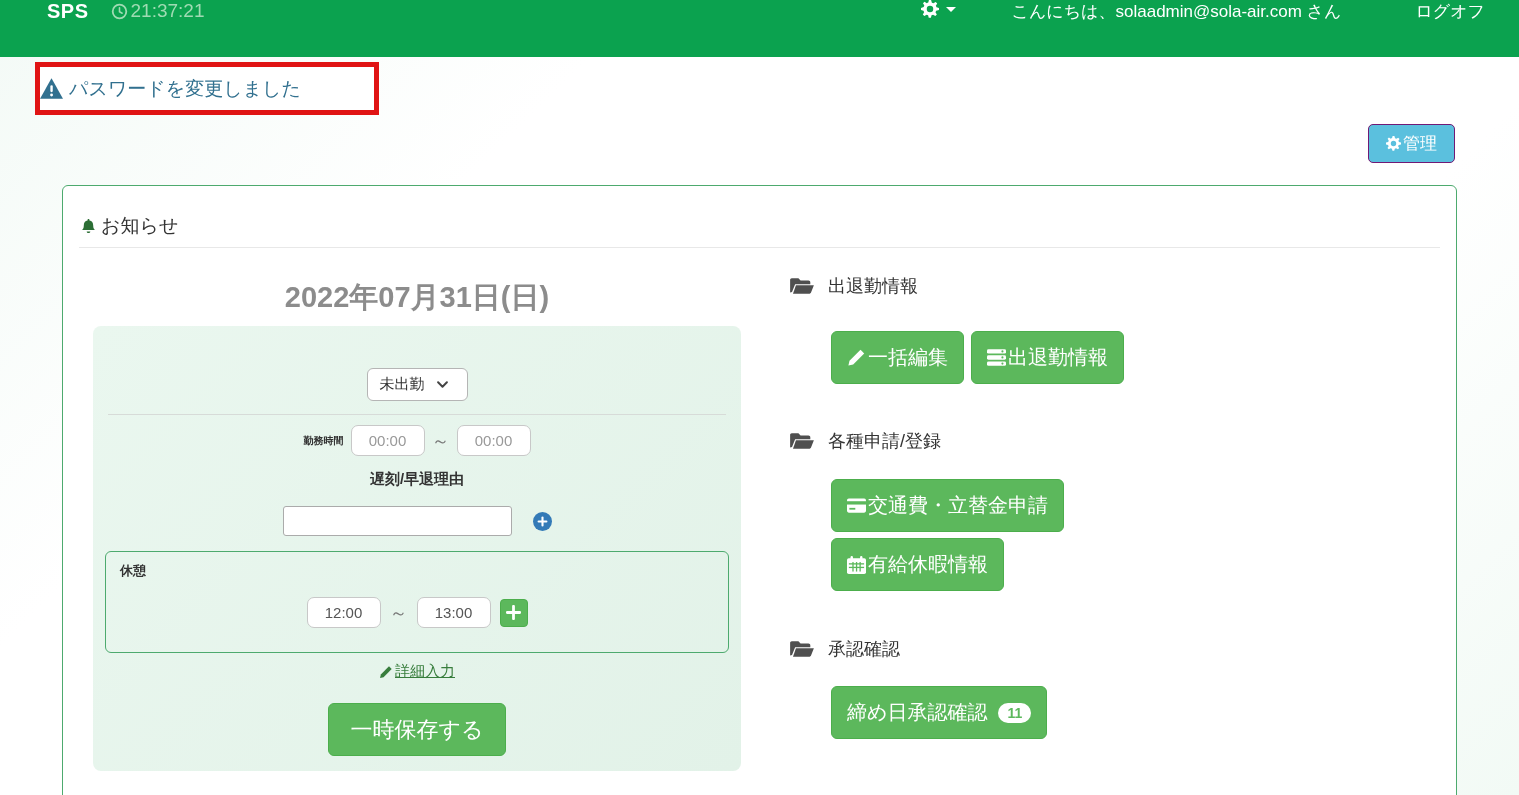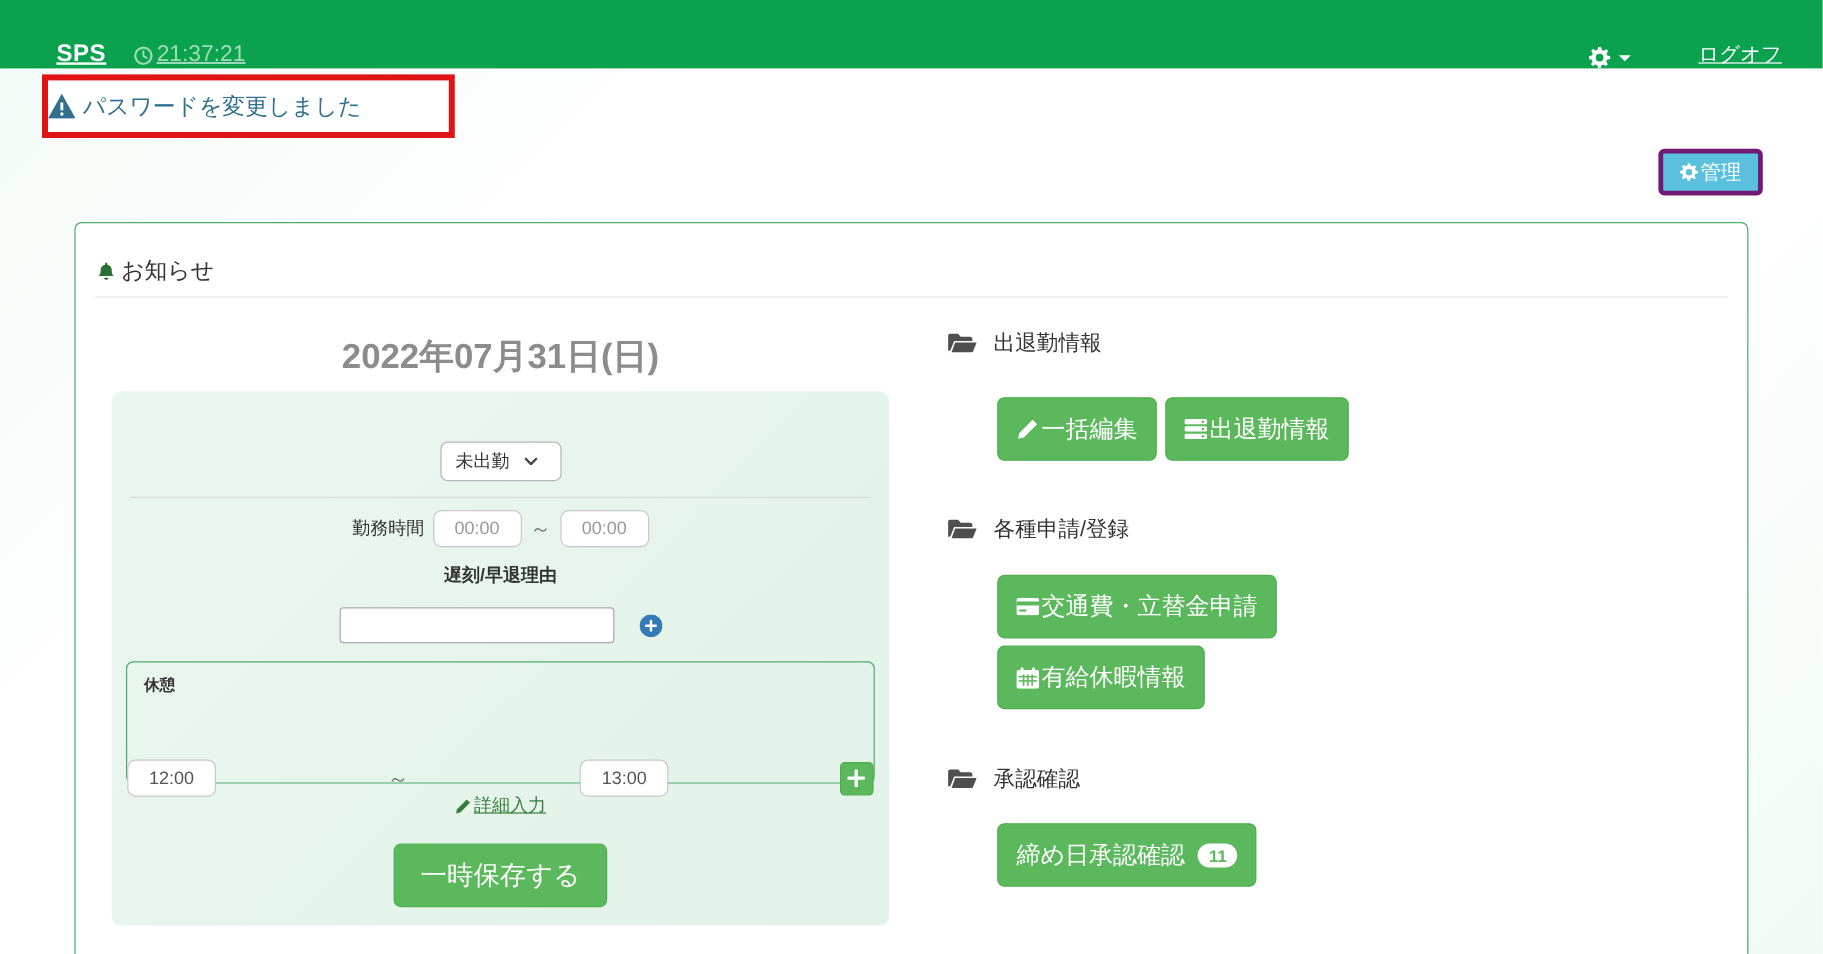--- a/index.html
+++ b/index.html
@@ -8,46 +8,45 @@
     position:relative; overflow:hidden;
     font-family:"Liberation Sans","DejaVu Sans",sans-serif;
     background:linear-gradient(135deg,#f3faf6 0%,#ffffff 28%,#ffffff 70%,#f2faf5 100%);
     color:#333;
   }
   svg { display:block; }
 
   
   .navbar {
     position:absolute; left:0; top:0; width:1519px; height:57px;
-    background:#0ba24f; display:flex; align-items:flex-end;
-    padding:0 34px 0 47px; color:#fff;text-decoration:underline;
+    background:#0ba24f; display:flex; align-items:flex-start;
+    padding:0 34px 0 47px; color:#fff;
   }
   .brand { font-size:20px; font-weight:bold; letter-spacing:.5px; }
   .clock { display:flex; align-items:center; gap:3px; margin-left:22px; color:#9fdbb3; font-size:19px; }
   .nav-spacer { flex:1; }
   .gear-menu { display:flex; align-items:center; gap:7px; cursor:pointer; margin-right:56px; }
   .caret-down { width:0; height:0; border-left:5px solid transparent; border-right:5px solid transparent; border-top:5px solid #fff; }
   .greeting { font-size:17px; margin-right:74px; }
   .logoff { font-size:17px; color:#fff; text-decoration:none; cursor:pointer; }
 
   
   .alert-box {
     position:absolute; left:35px; top:62px; width:344px; height:53px;
     background:#fff; border:5px solid #e01414;
     display:flex; align-items:center; gap:6px; 
   }
   .alert-text { font-size:19px; color:#31708f; }
 
   
   .admin-btn {
     position:absolute; left:1368px; top:124px; width:87px; height:39px;
-    background:#5bc0de; border:4px solid #701a75; border-radius:5px;
+    background:#5bc0de; border:1px solid #701a75; border-radius:5px;
     color:#fff; font-size:17px; display:flex; align-items:center; justify-content:center; gap:2px;
     cursor:pointer;
-    margin-left:14px;
   }
 
   
   .panel {
     position:absolute; left:62px; top:185px; width:1395px; height:700px;
     background:#fff; border:1px solid #4daa6e; border-radius:6px;
   }
   .panel-title { position:absolute; left:17px; top:27px; display:flex; align-items:center; gap:4px; font-size:19px; color:#333; }
   .panel-divider { position:absolute; left:16px; right:16px; top:61px; border-top:1px solid #e8e8e8; }
   .date-heading { position:absolute; left:30px; top:92px; width:648px; text-align:center; font-size:29px; color:#8c8c8c; }
@@ -58,34 +57,34 @@
     background:linear-gradient(135deg,#eaf7ef 0%,#e2f2e8 100%); border-radius:8px;
   }
   .status-select {
     position:absolute; left:0; right:0; top:42px; margin:0 auto; width:101px; height:33px;
     background:#fff; border:1px solid #b5b5b5; border-radius:6px;
     display:flex; align-items:center; padding:0 10px 0 12px; gap:12px;
     font-size:15px; color:#333; cursor:pointer;
   }
   .card-divider { position:absolute; left:15px; right:15px; top:88px; border-top:1px solid #d7dbd8; }
   .worktime-row { position:absolute; left:0; right:0; top:99px; display:flex; align-items:center; justify-content:center; gap:7px; }
-  .field-label { font-size:15px; font-weight:normal; color:#333; }
+  .field-label { font-size:10px; font-weight:bold; color:#333; }
   .time-input {
     width:74px; height:31px; background:#fff; border:1px solid #c8c8c8; border-radius:7px;
     text-align:center; font-size:15px; color:#999; font-family:inherit;
   }
   .tilde { font-size:18px; color:#777; }
   .reason-label { position:absolute; left:0; right:0; top:144px; text-align:center; font-size:15px; font-weight:bold; }
   .reason-row { position:absolute; left:0; right:0; top:180px; display:flex; align-items:center; justify-content:center; gap:21px; }
   .reason-input { width:229px; height:30px; background:#fff; border:1px solid #ababab; border-radius:3px; padding:0 8px; font-size:14px; font-family:inherit; }
   .plus-circle-btn { width:19px; height:19px; border:none; background:none; padding:0; cursor:pointer; }
 
   .break-box { position:absolute; left:12px; top:225px; width:624px; height:102px; border:1px solid #4daa6e; border-radius:6px; }
   .break-label { position:absolute; left:14px; top:10px; font-size:13px; font-weight:bold; }
-  .break-row { position:absolute; left:0; right:0; top:45px; display:flex; align-items:center; justify-content:space-between; gap:9px;margin-top:36px; }
+  .break-row { position:absolute; left:0; right:0; top:45px; display:flex; align-items:center; justify-content:center; gap:9px; }
   .break-row .time-input { color:#555; }
   .plus-sq-btn {
     width:28px; height:28px; background:#5cb85c; border:1px solid #4cae4c; border-radius:4px;
     display:flex; align-items:center; justify-content:center; cursor:pointer;
   }
   .detail-link {
     position:absolute; left:0; right:0; top:336px; margin:0 auto; width:max-content;
     display:flex; align-items:center; gap:2px; color:#377d3c; font-size:15px;
     text-decoration:underline; cursor:pointer;
   }
@@ -128,20 +127,21 @@
   </span>
   <span class="nav-spacer"></span>
   <span class="gear-menu">
     <span>
       <svg width="18" height="18" viewBox="0 0 20 20" fill="#fff">
           <path fill-rule="evenodd" d="M20 11.2V8.8l-2.8-.7a7.3 7.3 0 0 0-.7-1.7l1.5-2.5-1.7-1.7-2.5 1.5c-.5-.3-1.1-.5-1.7-.7L11.2 0H8.8l-.7 2.8c-.6.2-1.2.4-1.7.7L3.9 2 2.2 3.7l1.5 2.5c-.3.5-.5 1.1-.7 1.7L0 8.8v2.4l2.8.7c.2.6.4 1.2.7 1.7l-1.5 2.5 1.7 1.7 2.5-1.5c.5.3 1.1.5 1.7.7l.7 2.8h2.4l.7-2.8c.6-.2 1.2-.4 1.7-.7l2.5 1.5 1.7-1.7-1.5-2.5c.3-.5.5-1.1.7-1.7zM10 13.6a3.6 3.6 0 1 1 0-7.2 3.6 3.6 0 0 1 0 7.2z"></path>
         </svg>
     </span>
     <span class="caret-down"></span>
   </span>
+  <span class="greeting">こんにちは、solaadmin@sola-air.com さん</span>
   <a class="logoff">ログオフ</a>
 </header>
 
 <div class="alert-box">
   <span>
     <svg width="23" height="21" viewBox="0 0 20 18">
         <path d="M10 0l10 18H0z" fill="#31708f"></path>
         <rect x="9" y="6.2" width="2.1" height="6" rx="1" fill="#fff"></rect>
         <circle cx="10.05" cy="14.6" r="1.25" fill="#fff"></circle>
       </svg>

